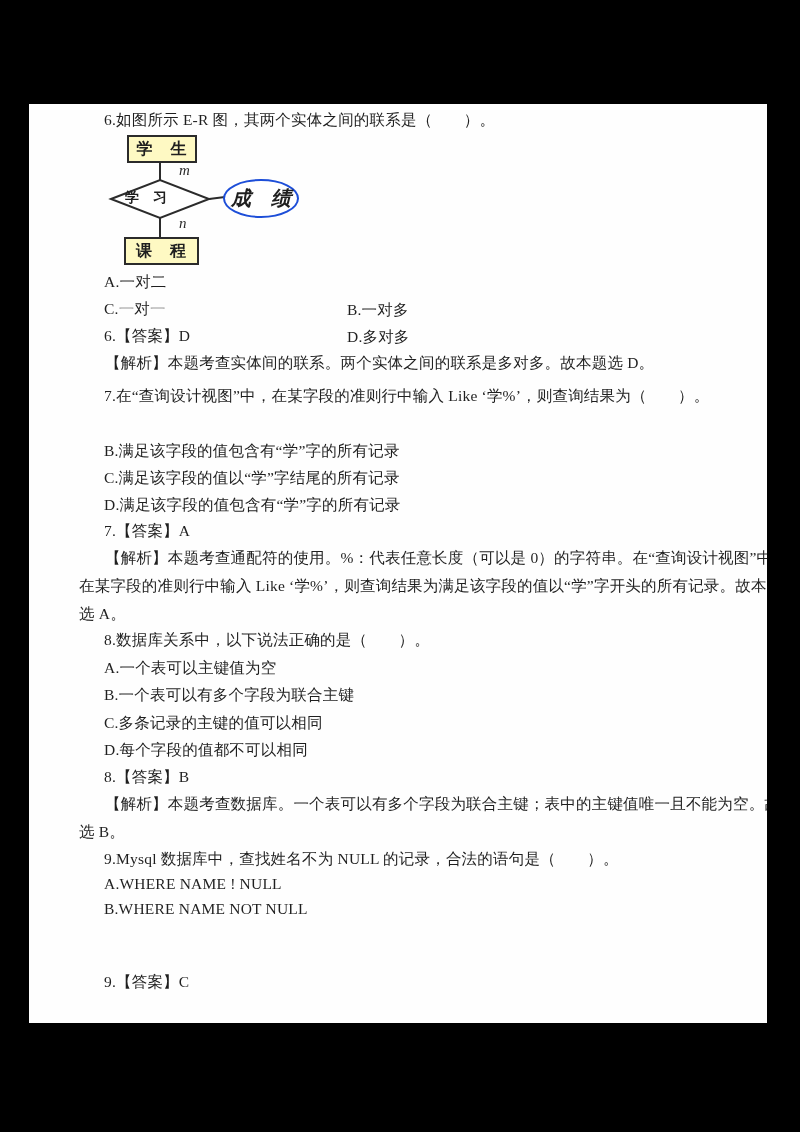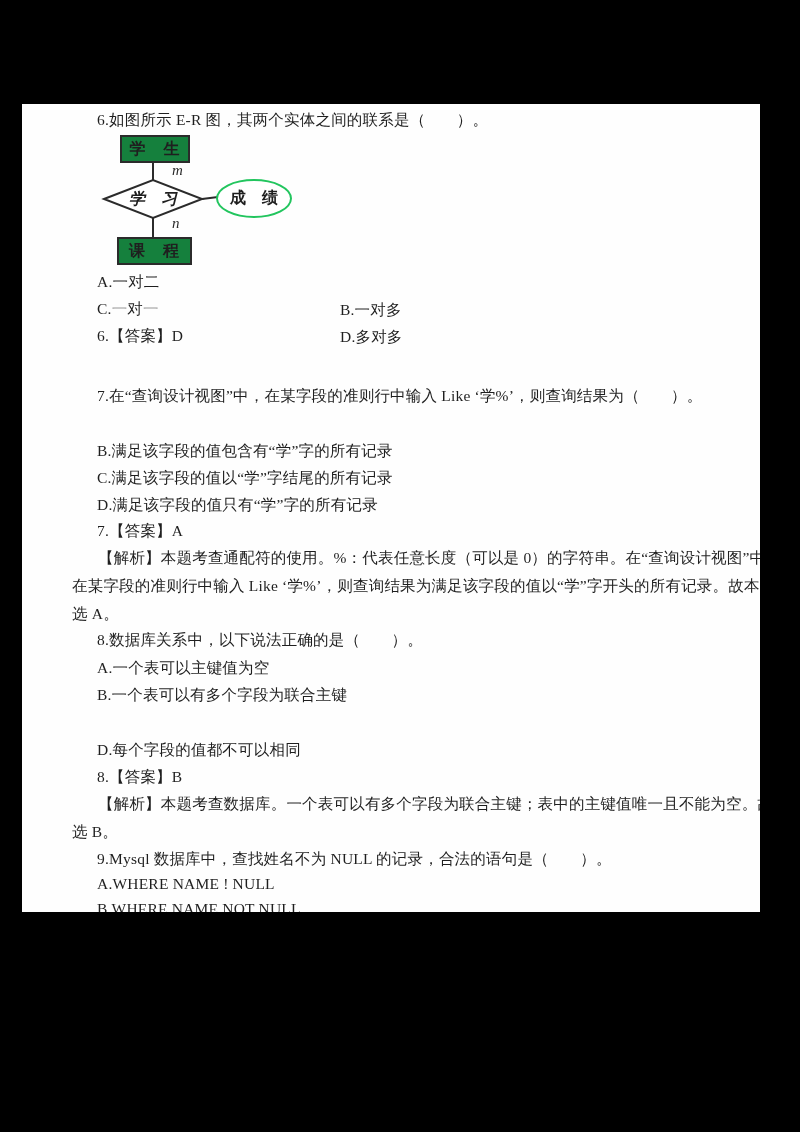--- a/index.html
+++ b/index.html
@@ -4,22 +4,22 @@
 <style>
   html,body{margin:0;padding:0;}
   body{
     width:800px;height:1132px;
     background:#000;
     position:relative;
     font-family:"Liberation Serif","DejaVu Serif",serif;
     overflow:hidden;
   }
   .paper{
-    position:absolute;left:22px;top:104px;
-    width:738px;height:808px;
+    position:absolute;left:29px;top:104px;
+    width:738px;height:919px;
     background:#fefefe;
     color:#1f1f1f;
     overflow:hidden;
   }
   .ln{
     position:absolute;
     left:75px;
     font-size:15.5px;
     line-height:20px;
     letter-spacing:0.2px;
@@ -29,37 +29,37 @@
   .cont{left:50px;}
   .ana{left:76px;}
   .colB{left:318px;margin-top:28px;}
   .faint{color:#9a9a9a;}
   
   .er{position:absolute;left:0;top:0;width:320px;height:170px;}
   .er svg{position:absolute;left:0;top:0;}
   .er-box{
     position:absolute;
     border:2px solid #2b2b2b;
-    background:#15803d;
+    background:#fef9c3;
     display:flex;align-items:center;justify-content:center;
     font-size:16px;font-weight:700;letter-spacing:1px;
     white-space:pre;
   }
   .er-ellipse{
     position:absolute;
-    border:2px solid #22c55e;
+    border:2px solid #1d4ed8;
     border-radius:50%;
     background:#fff;
     display:flex;align-items:center;justify-content:center;
-    font-size:16px;font-weight:700;white-space:pre;
+    font-size:20px;font-weight:700;white-space:pre;font-style:italic;
   }
   .er-rel{
     position:absolute;
-    width:70px;text-align:center;
-    font-size:16px;font-weight:700;white-space:pre;font-style:italic;
+    width:70px;
+    font-size:14px;font-weight:700;white-space:pre;
   }
   .er-card{
     position:absolute;
     font-size:15px;font-style:italic;
     color:#2b2b2b;
   }
 </style>
 </head>
 <body>
 
@@ -80,33 +80,35 @@
     <div class="er-ellipse" style="left:194px;top:75px;width:72px;height:35px">成　绩</div>
     <div class="er-card" style="left:150px;top:111px">n</div>
     <div class="er-box" style="left:95px;top:133px;width:71px;height:24px">课　程</div>
   </div>
 
   <div class="ln" style="top:168px">A.一对二</div>
   <div class="ln colB" style="top:168px">B.一对多</div>
   <div class="ln" style="top:195px"><span>C.</span><span class="faint">一</span><span>对</span><span class="faint">一</span></div>
   <div class="ln colB" style="top:195px">D.多对多</div>
   <div class="ln" style="top:222px">6.【答案】D</div>
+  <div class="ln ana" style="top:249px">【解析】本题考查实体间的联系。两个实体之间的联系是多对多。故本题选 D。</div>
 
   <div class="ln" style="top:282px">7.在“查询设计视图”中，在某字段的准则行中输入 Like ‘学%’，则查询结果为（　　）。</div>
   <div class="ln" style="top:337px">B.满足该字段的值包含有“学”字的所有记录</div>
   <div class="ln" style="top:364px">C.满足该字段的值以“学”字结尾的所有记录</div>
-  <div class="ln" style="top:391px">D.满足该字段的值只有“学”字的所有记录</div>
+  <div class="ln" style="top:391px">D.满足该字段的值包含有“学”字的所有记录</div>
   <div class="ln" style="top:417px">7.【答案】A</div>
   <div class="ln ana" style="top:444px">【解析】本题考查通配符的使用。%：代表任意长度（可以是 0）的字符串。在“查询设计视图”中，</div>
   <div class="ln cont" style="top:472px">在某字段的准则行中输入 Like ‘学%’，则查询结果为满足该字段的值以“学”字开头的所有记录。故本题</div>
   <div class="ln cont" style="top:500px">选 A。</div>
 
   <div class="ln" style="top:526px">8.数据库关系中，以下说法正确的是（　　）。</div>
   <div class="ln" style="top:554px">A.一个表可以主键值为空</div>
   <div class="ln" style="top:581px">B.一个表可以有多个字段为联合主键</div>
+  <div class="ln" style="top:609px">C.多条记录的主键的值可以相同</div>
   <div class="ln" style="top:636px">D.每个字段的值都不可以相同</div>
   <div class="ln" style="top:663px">8.【答案】B</div>
   <div class="ln ana" style="top:690px">【解析】本题考查数据库。一个表可以有多个字段为联合主键；表中的主键值唯一且不能为空。故本　题</div>
   <div class="ln cont" style="top:718px">选 B。</div>
 
   <div class="ln" style="top:745px">9.Mysql 数据库中，查找姓名不为 NULL 的记录，合法的语句是（　　）。</div>
   <div class="ln" style="top:770px">A.WHERE NAME ! NULL</div>
   <div class="ln" style="top:795px">B.WHERE NAME NOT NULL</div>
   <div class="ln" style="top:868px">9.【答案】C</div>
 

